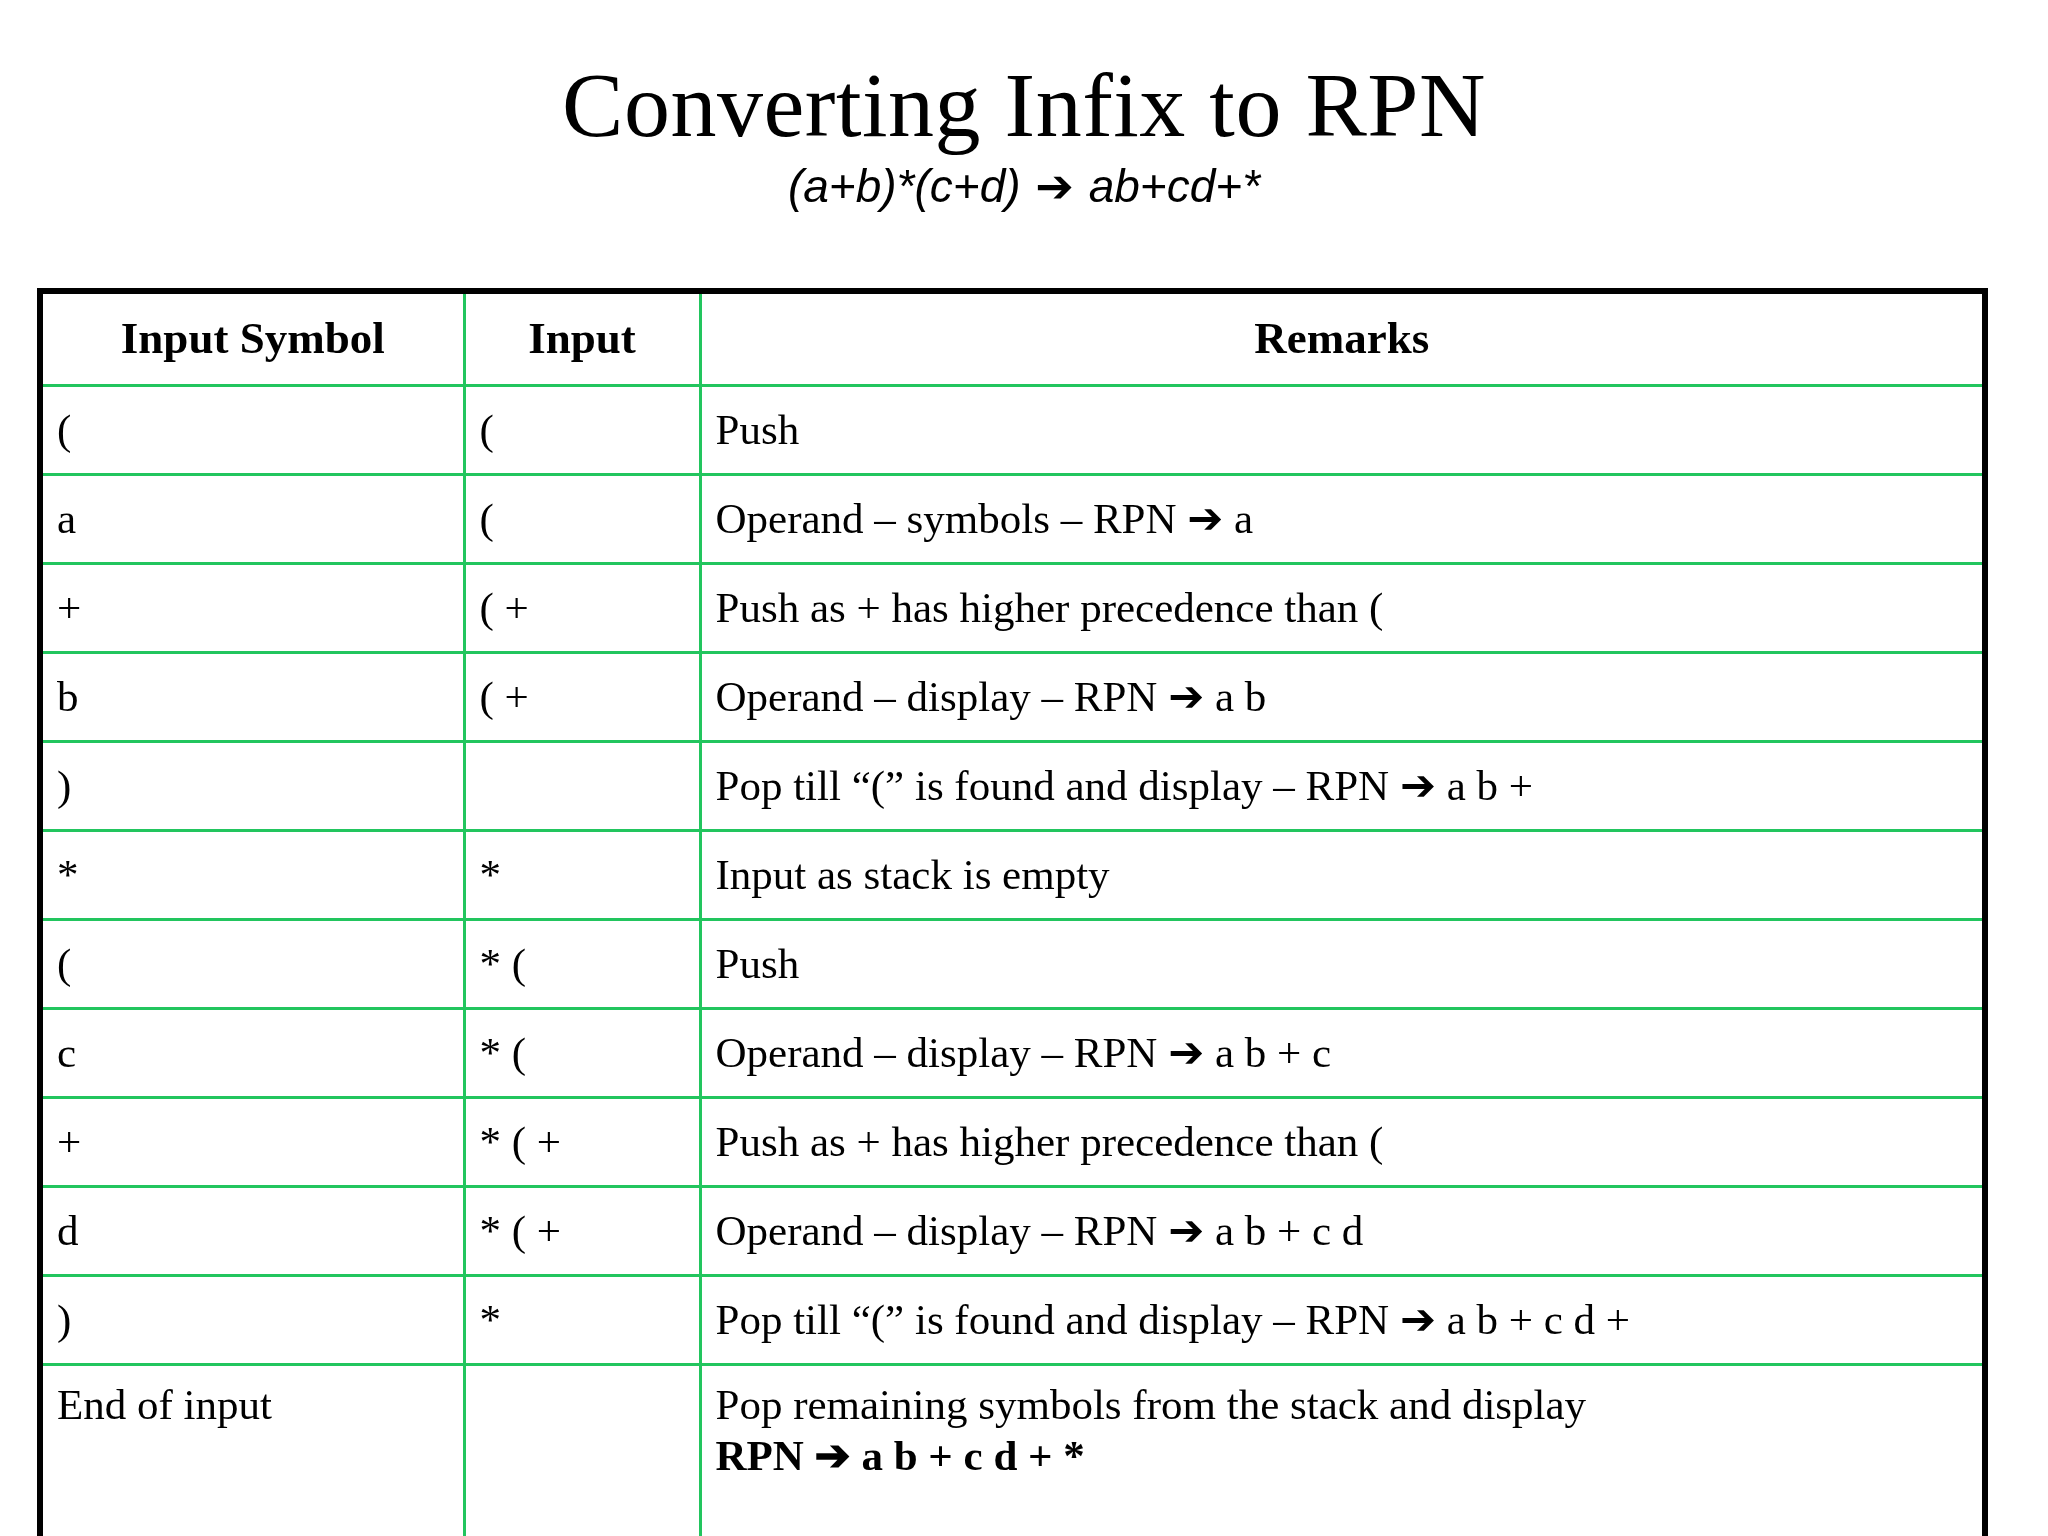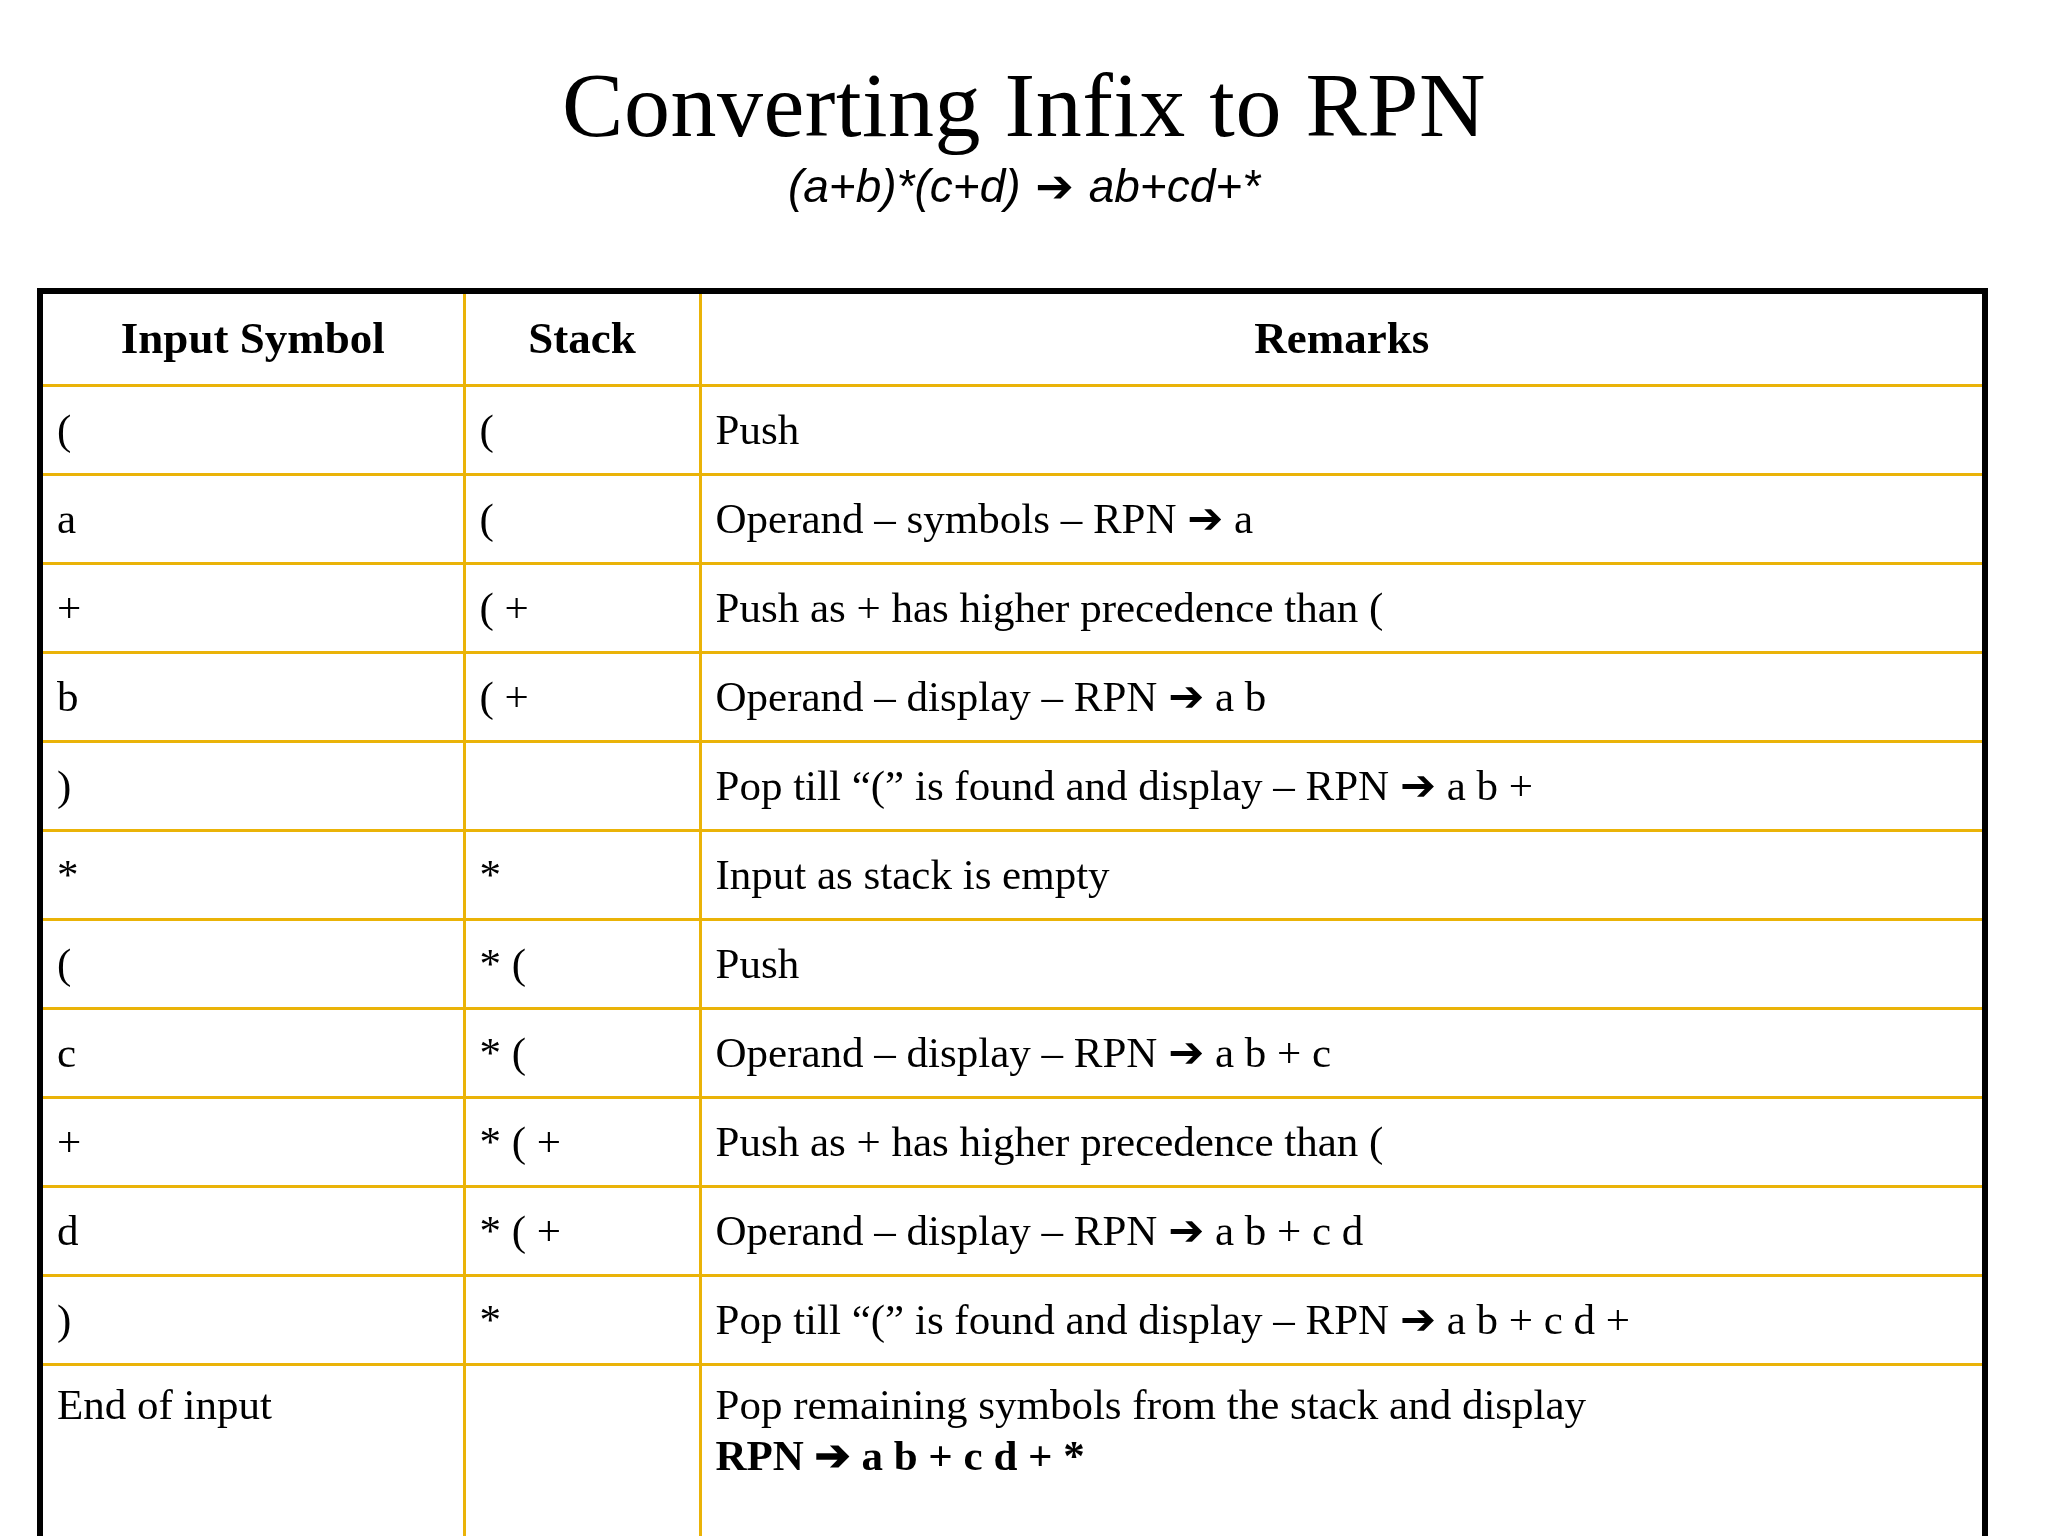--- a/index.html
+++ b/index.html
@@ -69,21 +69,21 @@
     width: 100%;
     table-layout: fixed;
     border: 6px solid #000000;
   }
   table.rpn-table col.c-input  { width: 424px; }
   table.rpn-table col.c-stack  { width: 236px; }
   table.rpn-table col.c-remark { width: auto;  }
 
   table.rpn-table th,
   table.rpn-table td {
-    border: 3px solid #eab308;
+    border: 3px solid #22c55e;
     vertical-align: middle;
     padding: 6px 14px;
     font-size: 43px;
     line-height: 1.18;
   }
   table.rpn-table thead th {
     font-weight: bold;
     text-align: center;
     height: 78px;
     font-size: 45px;
@@ -116,21 +116,21 @@
   <div class="table-wrap">
     <table class="rpn-table">
       <colgroup>
         <col class="c-input">
         <col class="c-stack">
         <col class="c-remark">
       </colgroup>
       <thead>
         <tr>
           <th>Input Symbol</th>
-          <th>Stack</th>
+          <th>Input</th>
           <th>Remarks</th>
         </tr>
       </thead>
       <tbody>
 
         <tr>
           <td class="cell-input">(</td>
           <td class="cell-stack">(</td>
           <td class="cell-remark">Push</td>
         </tr>

